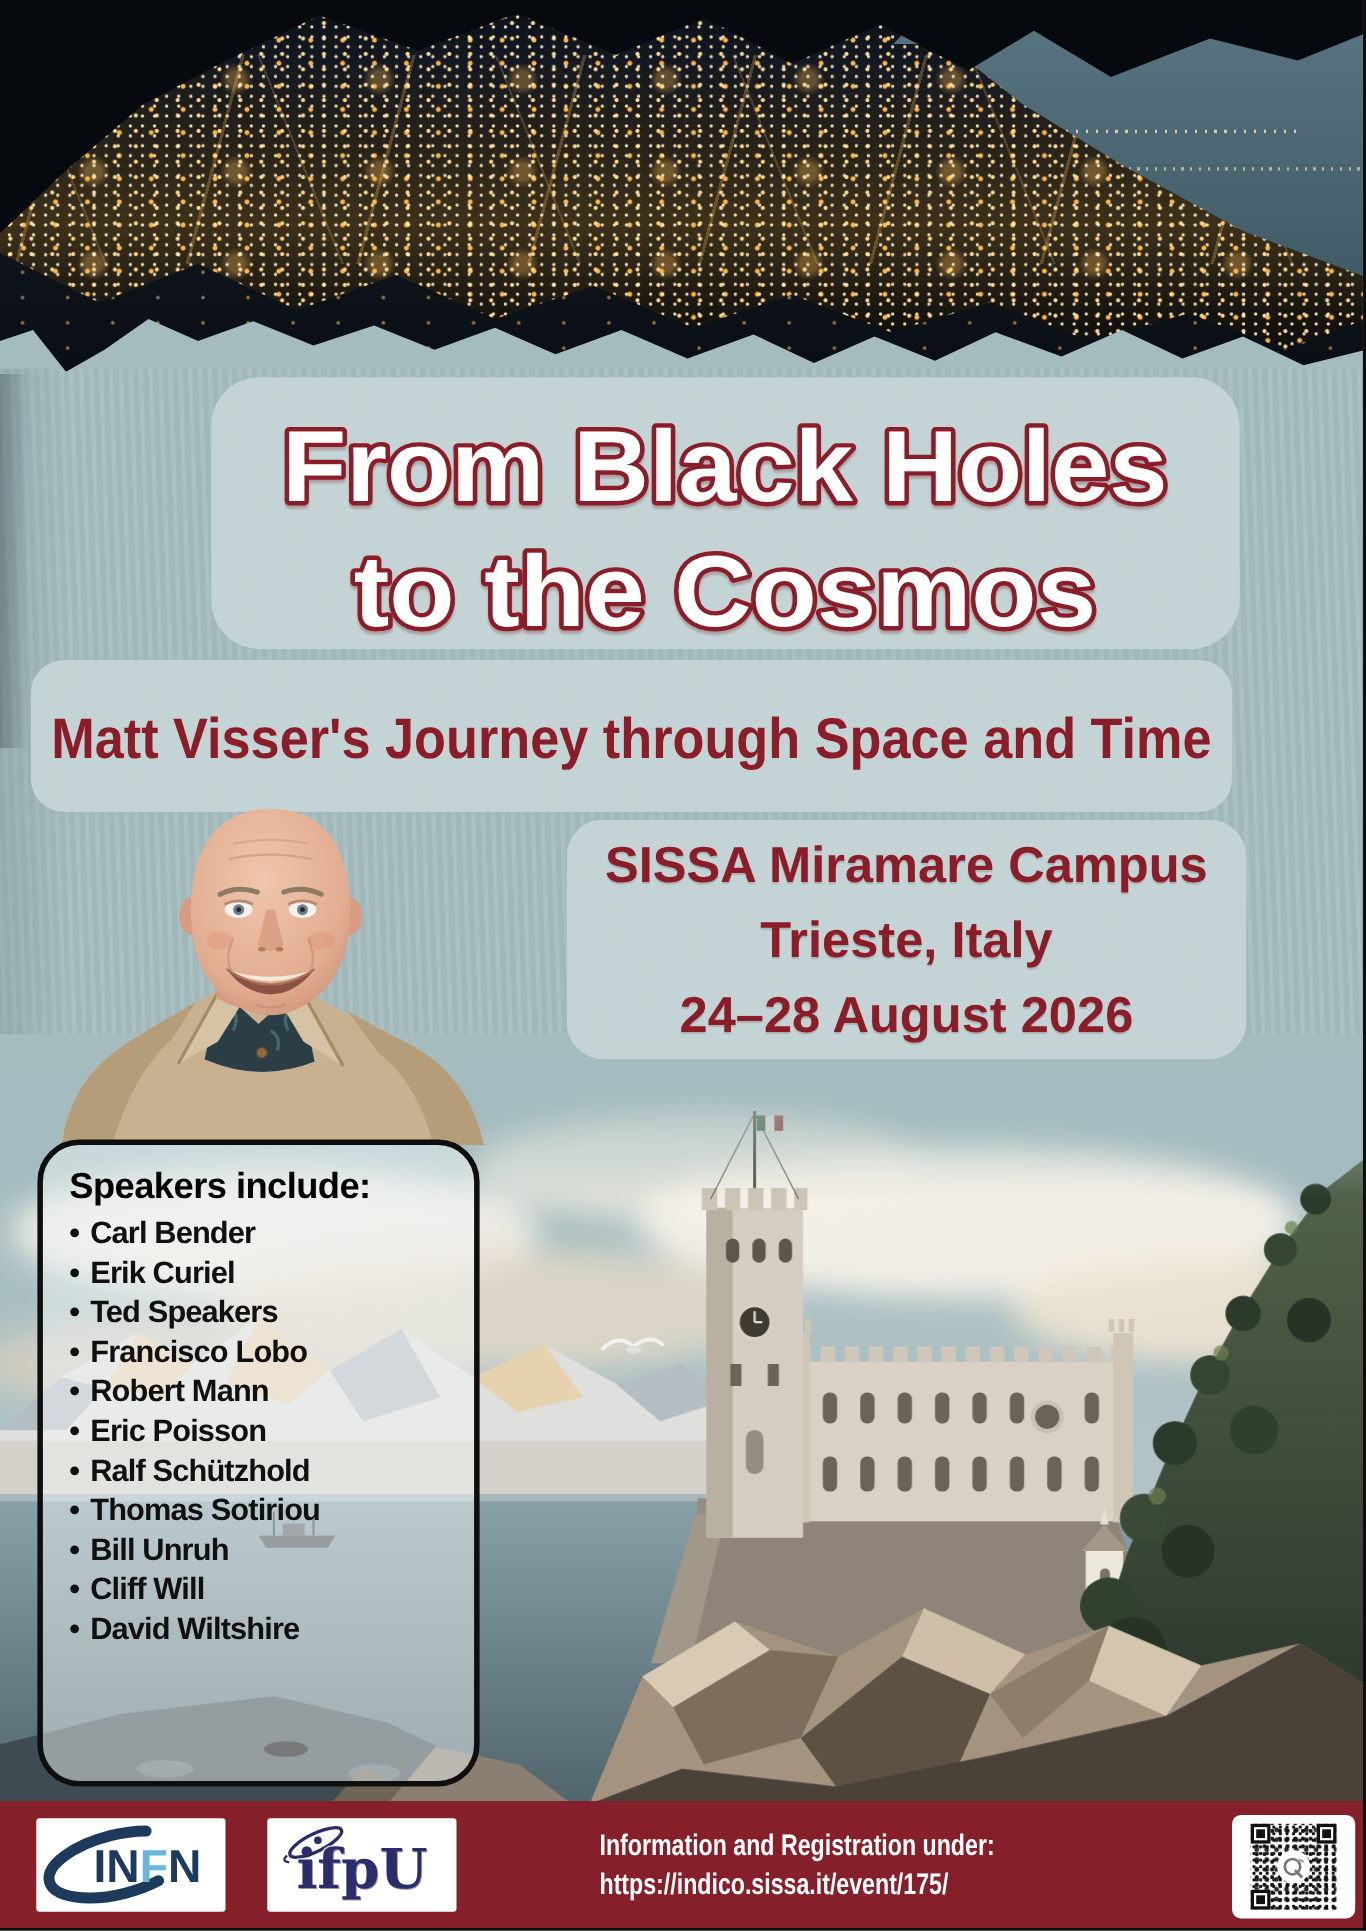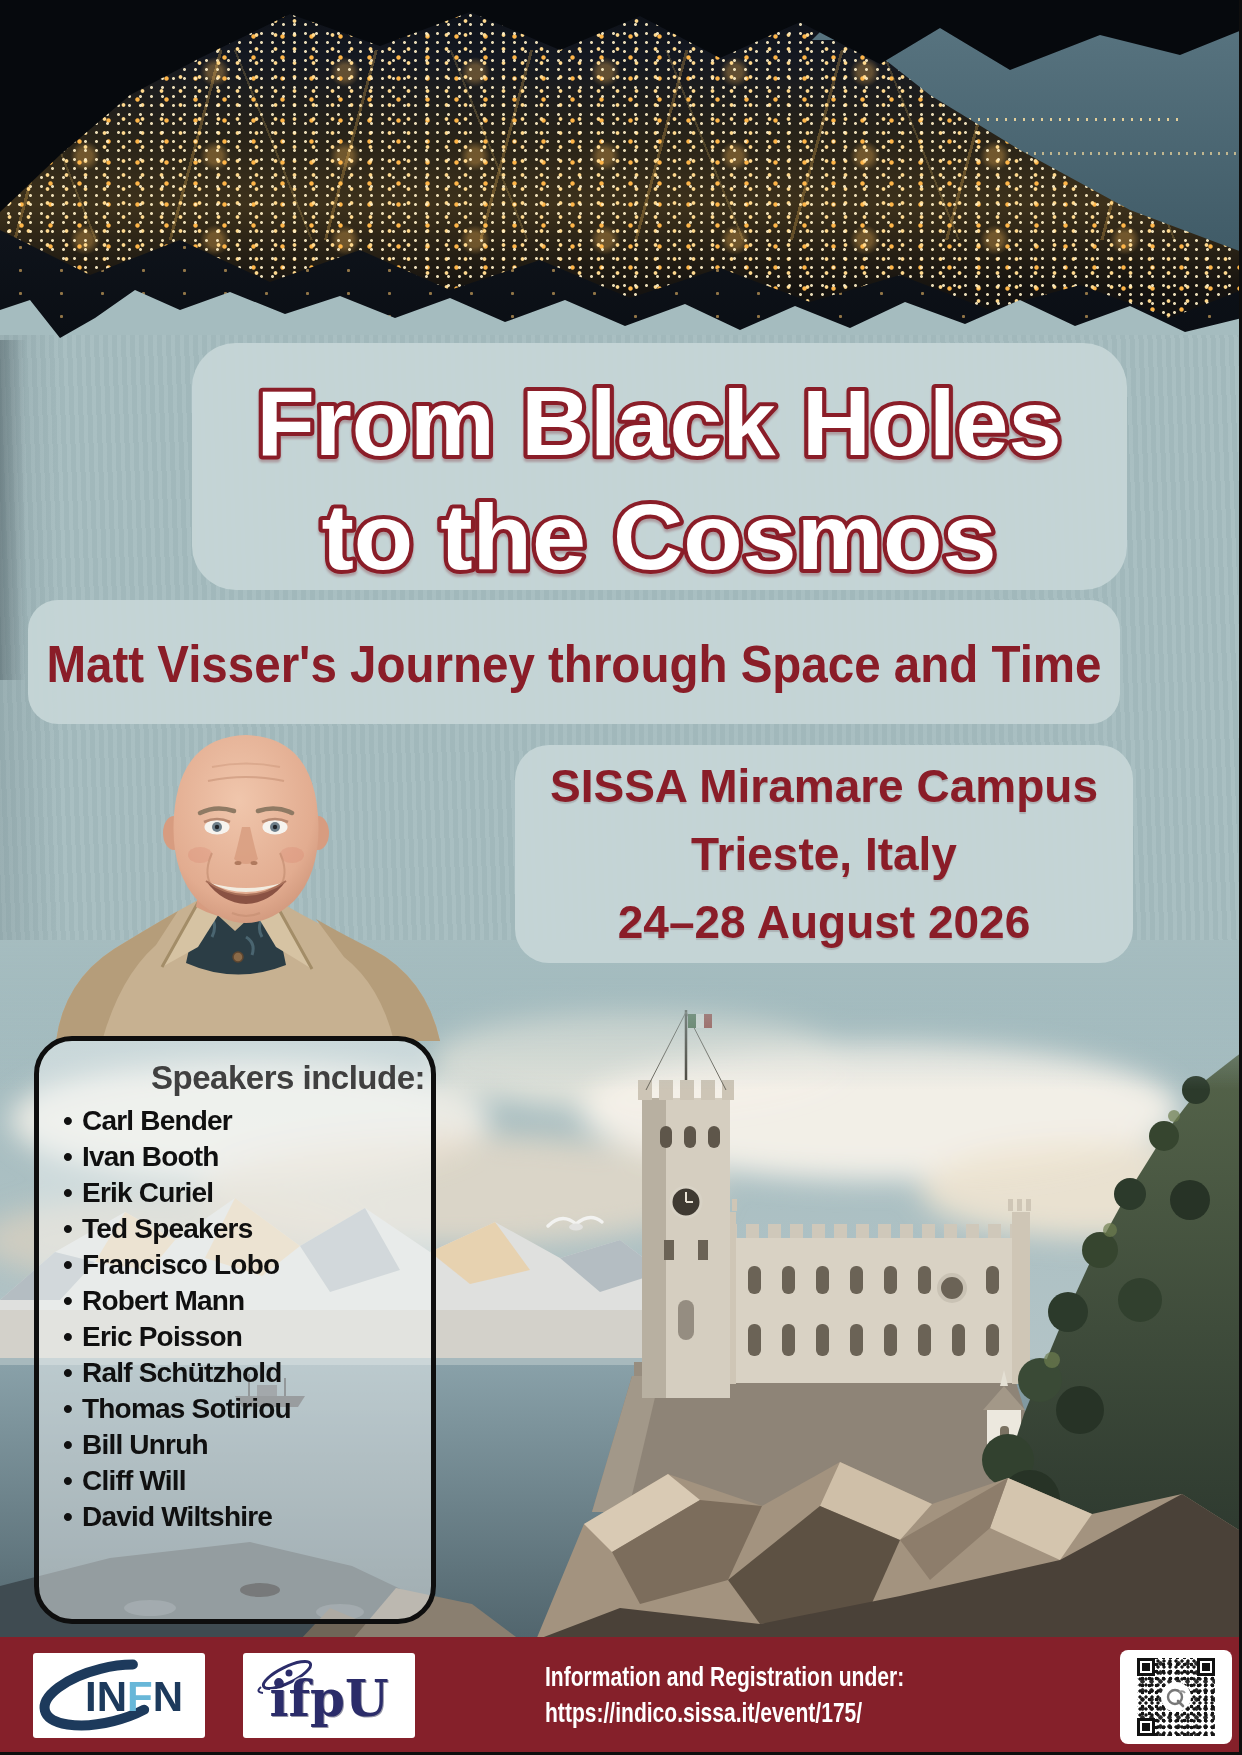--- a/index.html
+++ b/index.html
@@ -50,21 +50,21 @@
 
   .left-shade{position:absolute;left:0;top:340px;width:26px;height:340px;z-index:2;
     background:linear-gradient(90deg,rgba(55,70,76,.38),rgba(55,70,76,0));}
 
   
   .panel{position:absolute;background:rgba(198,214,215,.94);z-index:4;margin-left:20px;}
   .title-panel{left:172px;top:343px;width:935px;height:247px;border-radius:44px;}
   .title-svg{position:absolute;inset:0;width:100%;height:100%;filter:drop-shadow(0 3px 1px rgba(120,30,40,.30));}
   .title-svg text{font-family:"Liberation Sans",sans-serif;font-weight:bold;font-size:92px;
     fill:#ffffff;stroke:#8a1d28;stroke-width:8px;paint-order:stroke;stroke-linejoin:round;text-anchor:middle;}
-  .subtitle-panel{left:8px;top:600px;width:1092px;height:124px;border-radius:30px;}
+  .subtitle-panel{left:8px;top:600px;width:1092px;height:138px;border-radius:30px;}
   .subtitle-svg{position:absolute;inset:0;width:100%;height:100%;}
   .subtitle-svg text{font-family:"Liberation Sans",sans-serif;font-weight:bold;font-size:52px;
     fill:#8a1d28;text-anchor:middle;}
   .venue-panel{left:495px;top:745px;width:618px;height:218px;border-radius:34px;
     display:flex;flex-direction:column;justify-content:center;text-align:center;}
   .venue-line{color:#8a1d28;font-weight:bold;font-size:46px;line-height:68px;
     text-shadow:0 2px 1px rgba(60,20,25,.18);white-space:nowrap;}
 
   
   .portrait{position:absolute;left:50px;top:685px;width:396px;height:356px;z-index:4;}
@@ -73,21 +73,21 @@
   
   .scene{position:absolute;left:0;top:940px;width:1242px;height:700px;z-index:1;}
   .scene svg{width:100%;height:100%;display:block;}
   .scene::after{content:"";position:absolute;left:0;top:0;width:100%;height:150px;
     background:linear-gradient(180deg,#a5bcbf 0%,rgba(165,188,191,0) 100%);}
 
   
   .speakers-box{position:absolute;left:34px;top:1036px;width:402px;height:588px;z-index:5;
     border:5px solid #0e0e0e;border-radius:38px;background:rgba(242,246,247,.48);
     box-sizing:border-box;padding:18px 6px 12px 24px;overflow:hidden;}
-  .speakers-heading{font-size:33px;font-weight:bold;color:#404040;letter-spacing:-.5px;margin-bottom:6px;text-align:right;}
+  .speakers-heading{font-size:33px;font-weight:bold;color:#000000;letter-spacing:-.5px;margin-bottom:6px;}
   .speakers-list{list-style:none;margin:0;padding:0;}
   .speakers-list li{font-size:28px;font-weight:bold;color:#101010;line-height:36px;
     letter-spacing:-.8px;white-space:nowrap;}
   .speakers-list .bullet{margin-right:10px;}
 
   
   .footer{position:absolute;left:0;top:1637px;width:1242px;height:118px;background:#85202a;z-index:6;}
   .logo-box{position:absolute;top:16px;width:172px;height:85px;background:#fff;border-radius:3px;}
   .logo-infn{left:33px;}
   .logo-ifpu{left:243px;}
@@ -330,21 +330,20 @@
       <path d="M160 198 Q196 216 232 198 Q196 208 160 198 Z" fill="#f2ece0"></path>
       <path d="M156 196 Q196 224 236 196" stroke="#a9715a" stroke-width="2" fill="none"></path>
       <path d="M182 228 Q196 234 210 228" stroke="#c08a6e" stroke-width="2" opacity="0.5" fill="none"></path>
     </svg>
   </div>
 
   <div class="speakers-box">
     <div class="speakers-heading">Speakers include:</div>
     <ul class="speakers-list">
       <li><span class="bullet">•</span><span>Carl Bender</span></li>
-      <li><span class="bullet">•</span><span>Ivan Booth</span></li>
       <li><span class="bullet">•</span><span>Erik Curiel</span></li>
       <li><span class="bullet">•</span><span>Ted Speakers</span></li>
       <li><span class="bullet">•</span><span>Francisco Lobo</span></li>
       <li><span class="bullet">•</span><span>Robert Mann</span></li>
       <li><span class="bullet">•</span><span>Eric Poisson</span></li>
       <li><span class="bullet">•</span><span>Ralf Schützhold</span></li>
       <li><span class="bullet">•</span><span>Thomas Sotiriou</span></li>
       <li><span class="bullet">•</span><span>Bill Unruh</span></li>
       <li><span class="bullet">•</span><span>Cliff Will</span></li>
       <li><span class="bullet">•</span><span>David Wiltshire</span></li>

